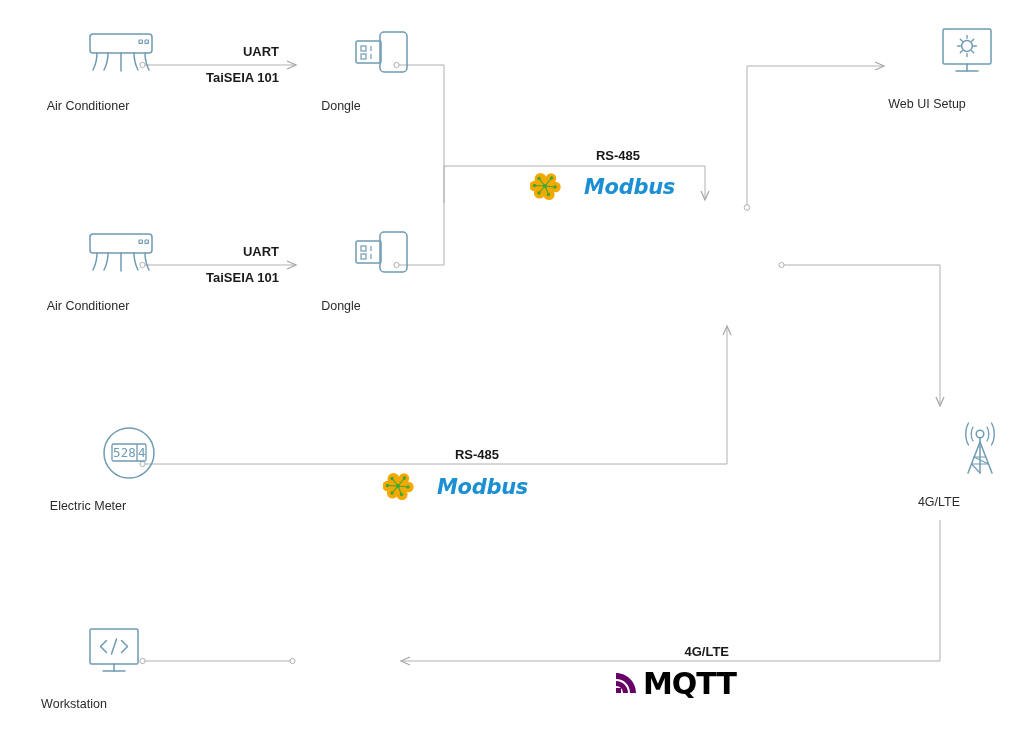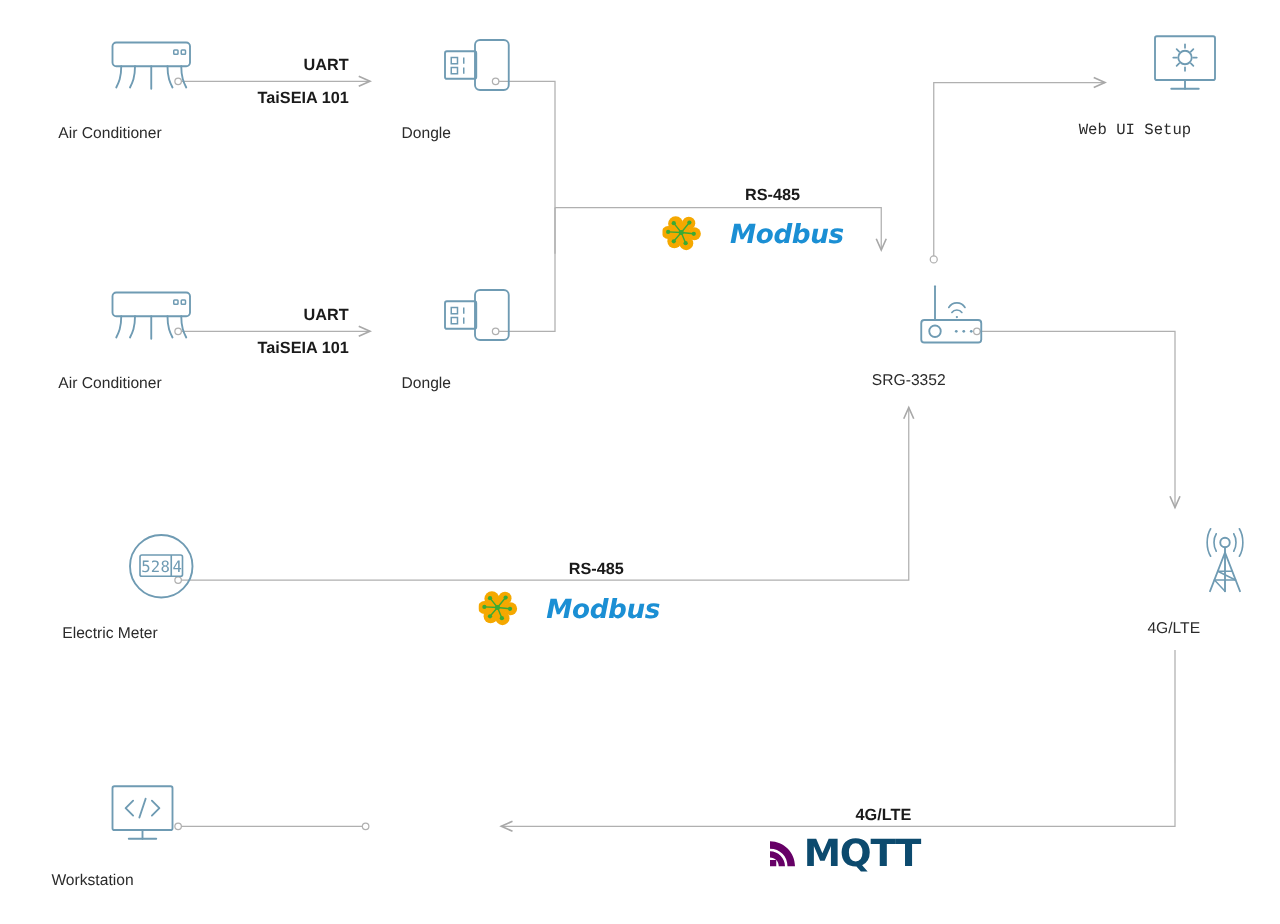--- a/index.html
+++ b/index.html
@@ -64,21 +64,21 @@
     font-style: italic;
     color: #1b8fd4;
     letter-spacing: -0.3px;
     margin-left: -4px;
     padding-left: 24px;
   }
   .logo-text-mqtt {
     font-family: "DejaVu Sans", sans-serif;
     font-size: 30px;
     font-weight: bold;
-    color: #0c4a6e;
+    color: #000000;
     letter-spacing: -1px;
     margin-left: 2px;
   }
 </style>
 </head>
 <body>
 
 <div id="canvas">
 
   <svg class="wires" viewBox="0 0 1024 739">
@@ -181,56 +181,38 @@
           <rect x="12" y="18" width="5" height="5" stroke-width="1.2"></rect>
           <rect x="12" y="26" width="5" height="5" stroke-width="1.2"></rect>
           <path d="M22,18 L22,23" stroke-width="1.2"></path>
           <path d="M22,26 L22,31" stroke-width="1.2"></path>
         </g>
       </svg>
     </div>
     <div class="caption">Dongle</div>
   </div>
 
-  <div class="node" style="left:838px; top:22px;font-family:Liberation Mono, monospace;">
+  <div class="node" style="left:857px; top:22px;">
     <div class="icon-wrap">
       <svg width="60" height="54" viewBox="0 0 60 54">
         <g stroke="#6f9bb3" stroke-width="1.5" fill="none" stroke-linecap="round">
           <rect x="6" y="5" width="48" height="35" rx="1.5"></rect>
           <path d="M30,40 L30,47"></path>
           <path d="M19,47 L41,47"></path>
           <circle cx="30" cy="22" r="5.4"></circle>
           <path d="M30,11.4 L30,14.2 M30,29.8 L30,32.6
                    M20.6,22 L23.4,22 M36.6,22 L39.4,22
                    M23.3,15.3 L25.3,17.3 M34.7,26.7 L36.7,28.7
                    M36.7,15.3 L34.7,17.3 M25.3,26.7 L23.3,28.7" stroke-width="1.4"></path>
         </g>
       </svg>
     </div>
     <div class="caption">Web UI Setup</div>
   </div>
 
-  <div class="node" style="left:657px; top:222px;">
-    <div class="icon-wrap">
-      <svg width="70" height="54" viewBox="0 0 70 54">
-        <g stroke="#6f9bb3" stroke-width="1.5" fill="none" stroke-linecap="round">
-          <rect x="10" y="32" width="48" height="18" rx="2.5"></rect>
-          <circle cx="21" cy="41" r="4.6"></circle>
-          <circle cx="38" cy="41" r="1.1" fill="#6f9bb3" stroke="none"></circle>
-          <circle cx="44" cy="41" r="1.1" fill="#6f9bb3" stroke="none"></circle>
-          <circle cx="50" cy="41" r="1.1" fill="#6f9bb3" stroke="none"></circle>
-          <path d="M21,32 L21,5"></path>
-          <path d="M32,22 C35,17 42,17 45,22" stroke-width="1.3"></path>
-          <path d="M34.5,26 C36.4,23.3 40.6,23.3 42.5,26" stroke-width="1.3"></path>
-          <circle cx="38.5" cy="29.6" r="0.9" fill="#6f9bb3" stroke="none"></circle>
-        </g>
-      </svg>
-    </div>
-    <div class="caption">SRG-3352</div>
-  </div>
 
   <div class="node" style="left:18px; top:424px;">
     <div class="icon-wrap">
       <svg width="58" height="58" viewBox="0 0 58 58">
         <g stroke="#6f9bb3" stroke-width="1.5" fill="none">
           <circle cx="29" cy="29" r="25"></circle>
           <rect x="12" y="20" width="34" height="17" rx="1.5" stroke-width="1.3"></rect>
           <path d="M37,20 L37,37" stroke-width="1.3"></path>
         </g>
         <text x="24.5" y="33.4" text-anchor="middle" font-family="'DejaVu Sans Mono', monospace" font-size="12.5" fill="#6f9bb3" letter-spacing="0.2">528</text>

